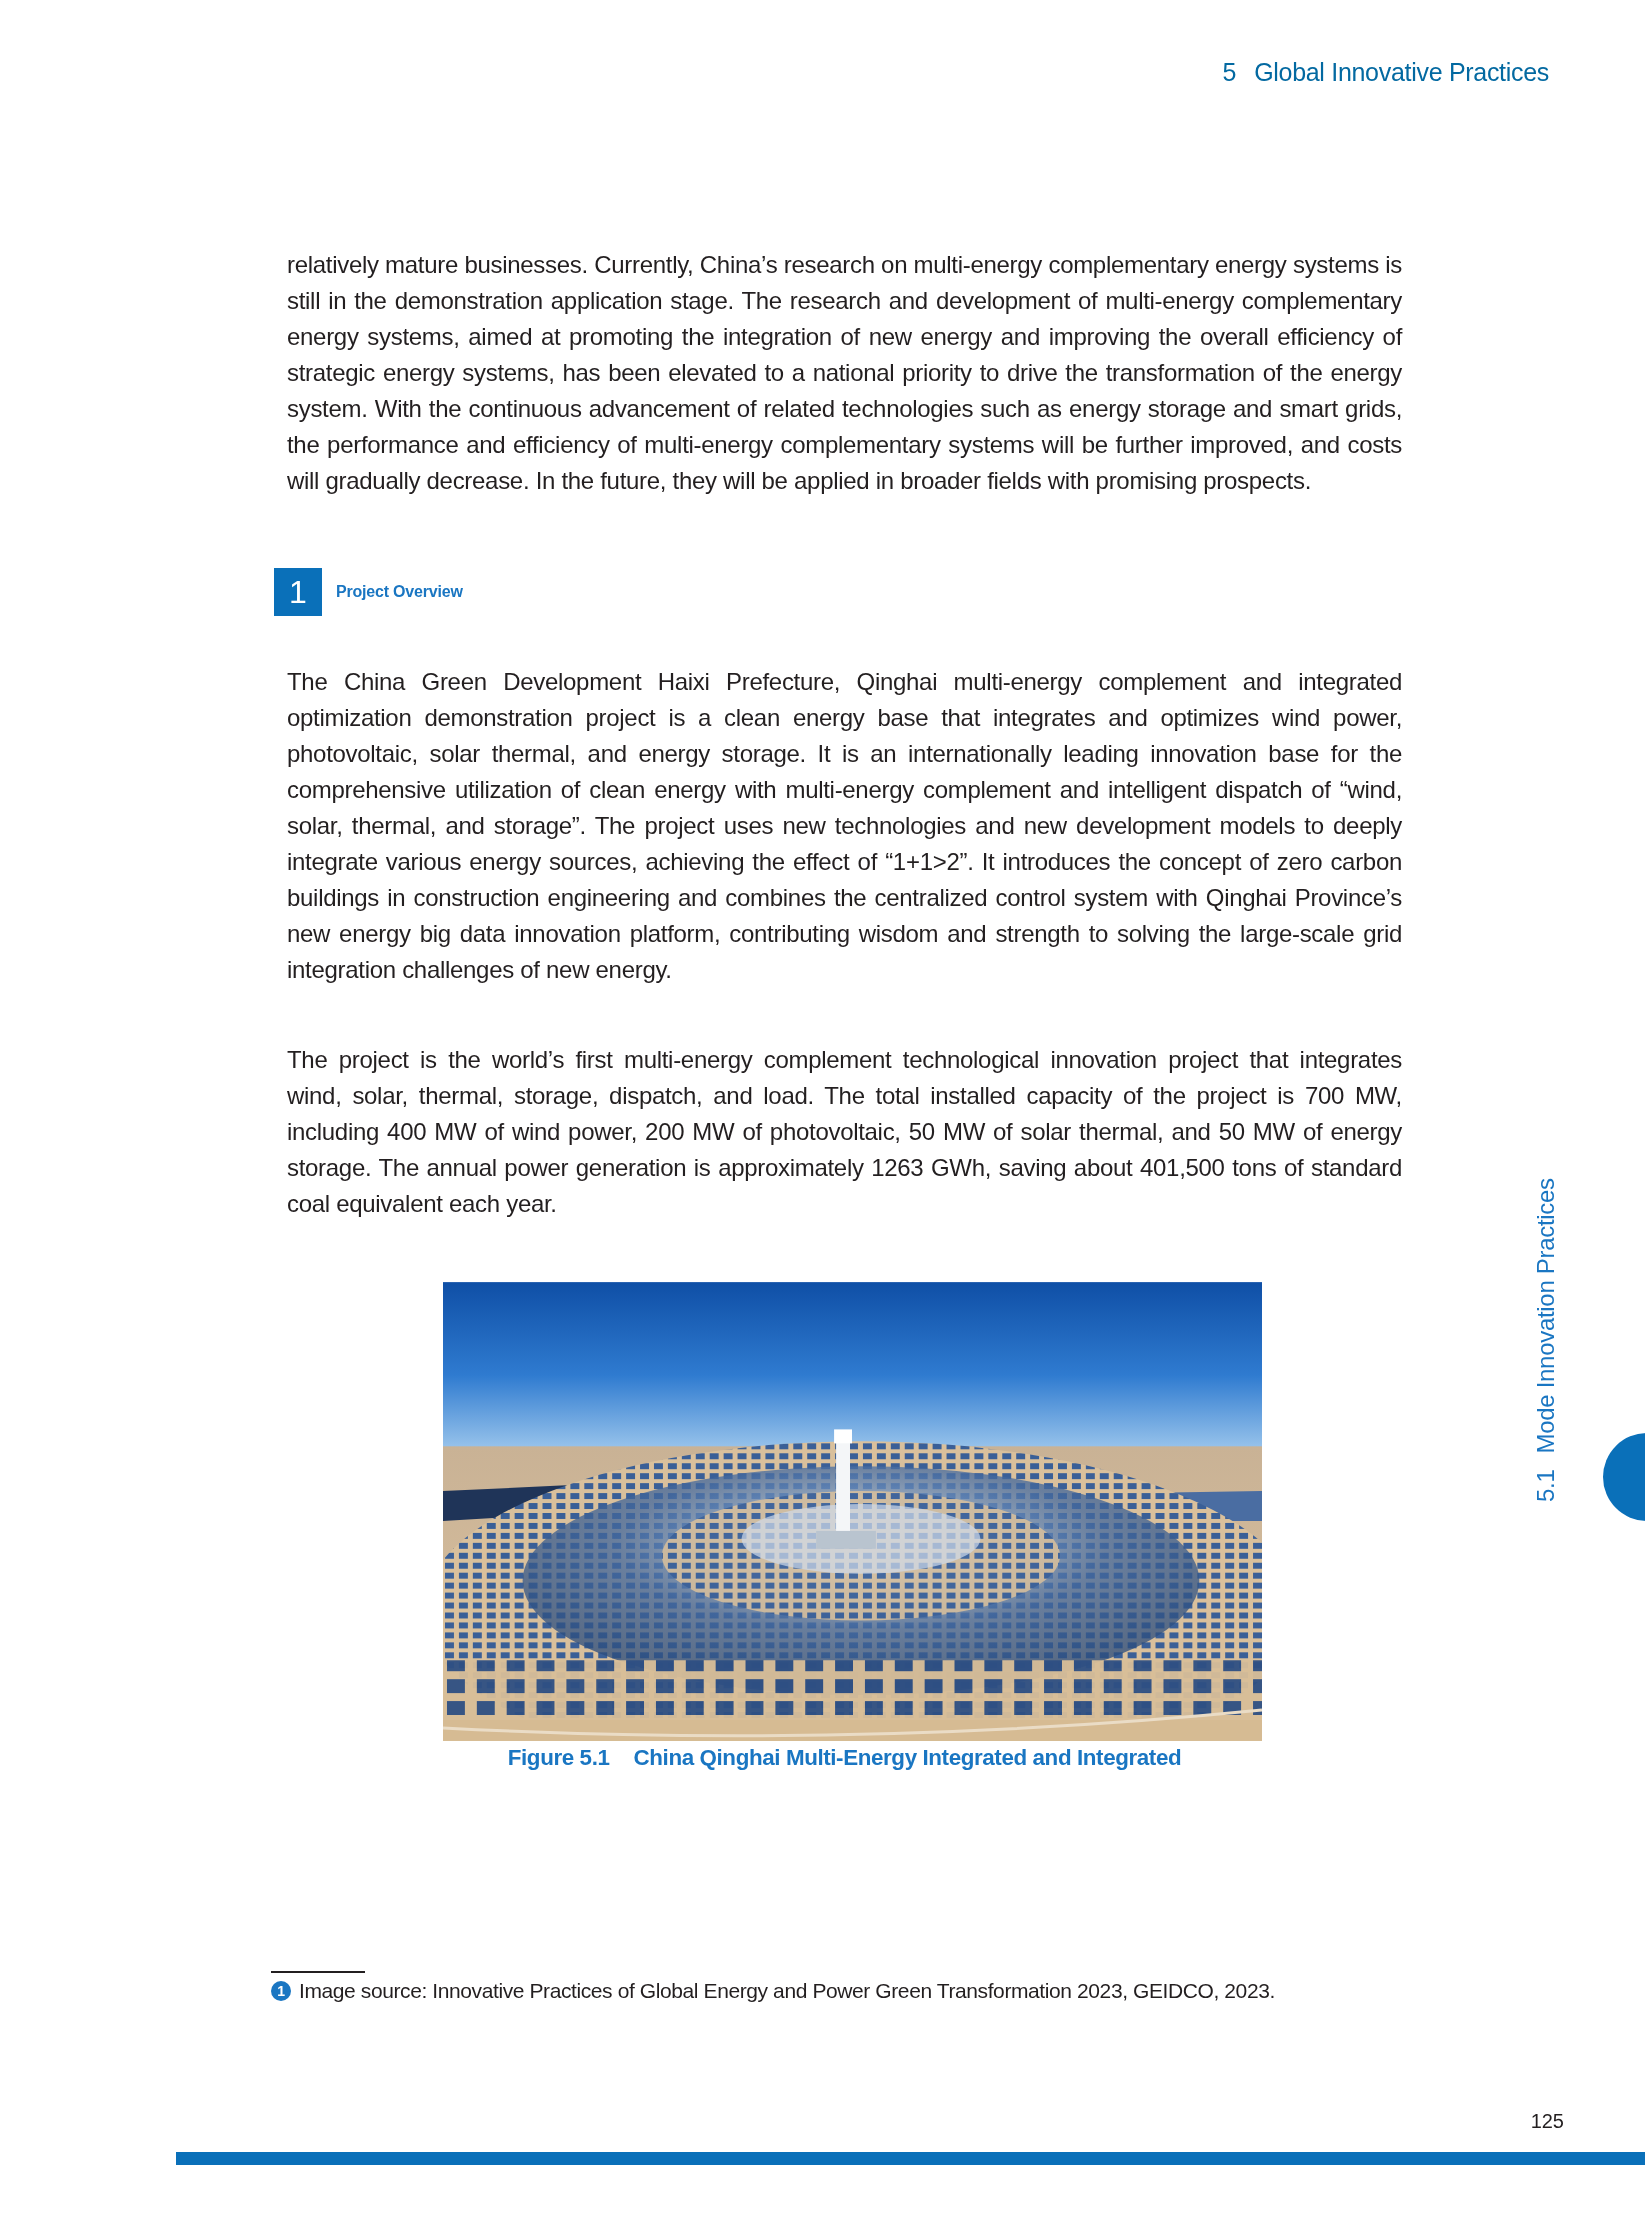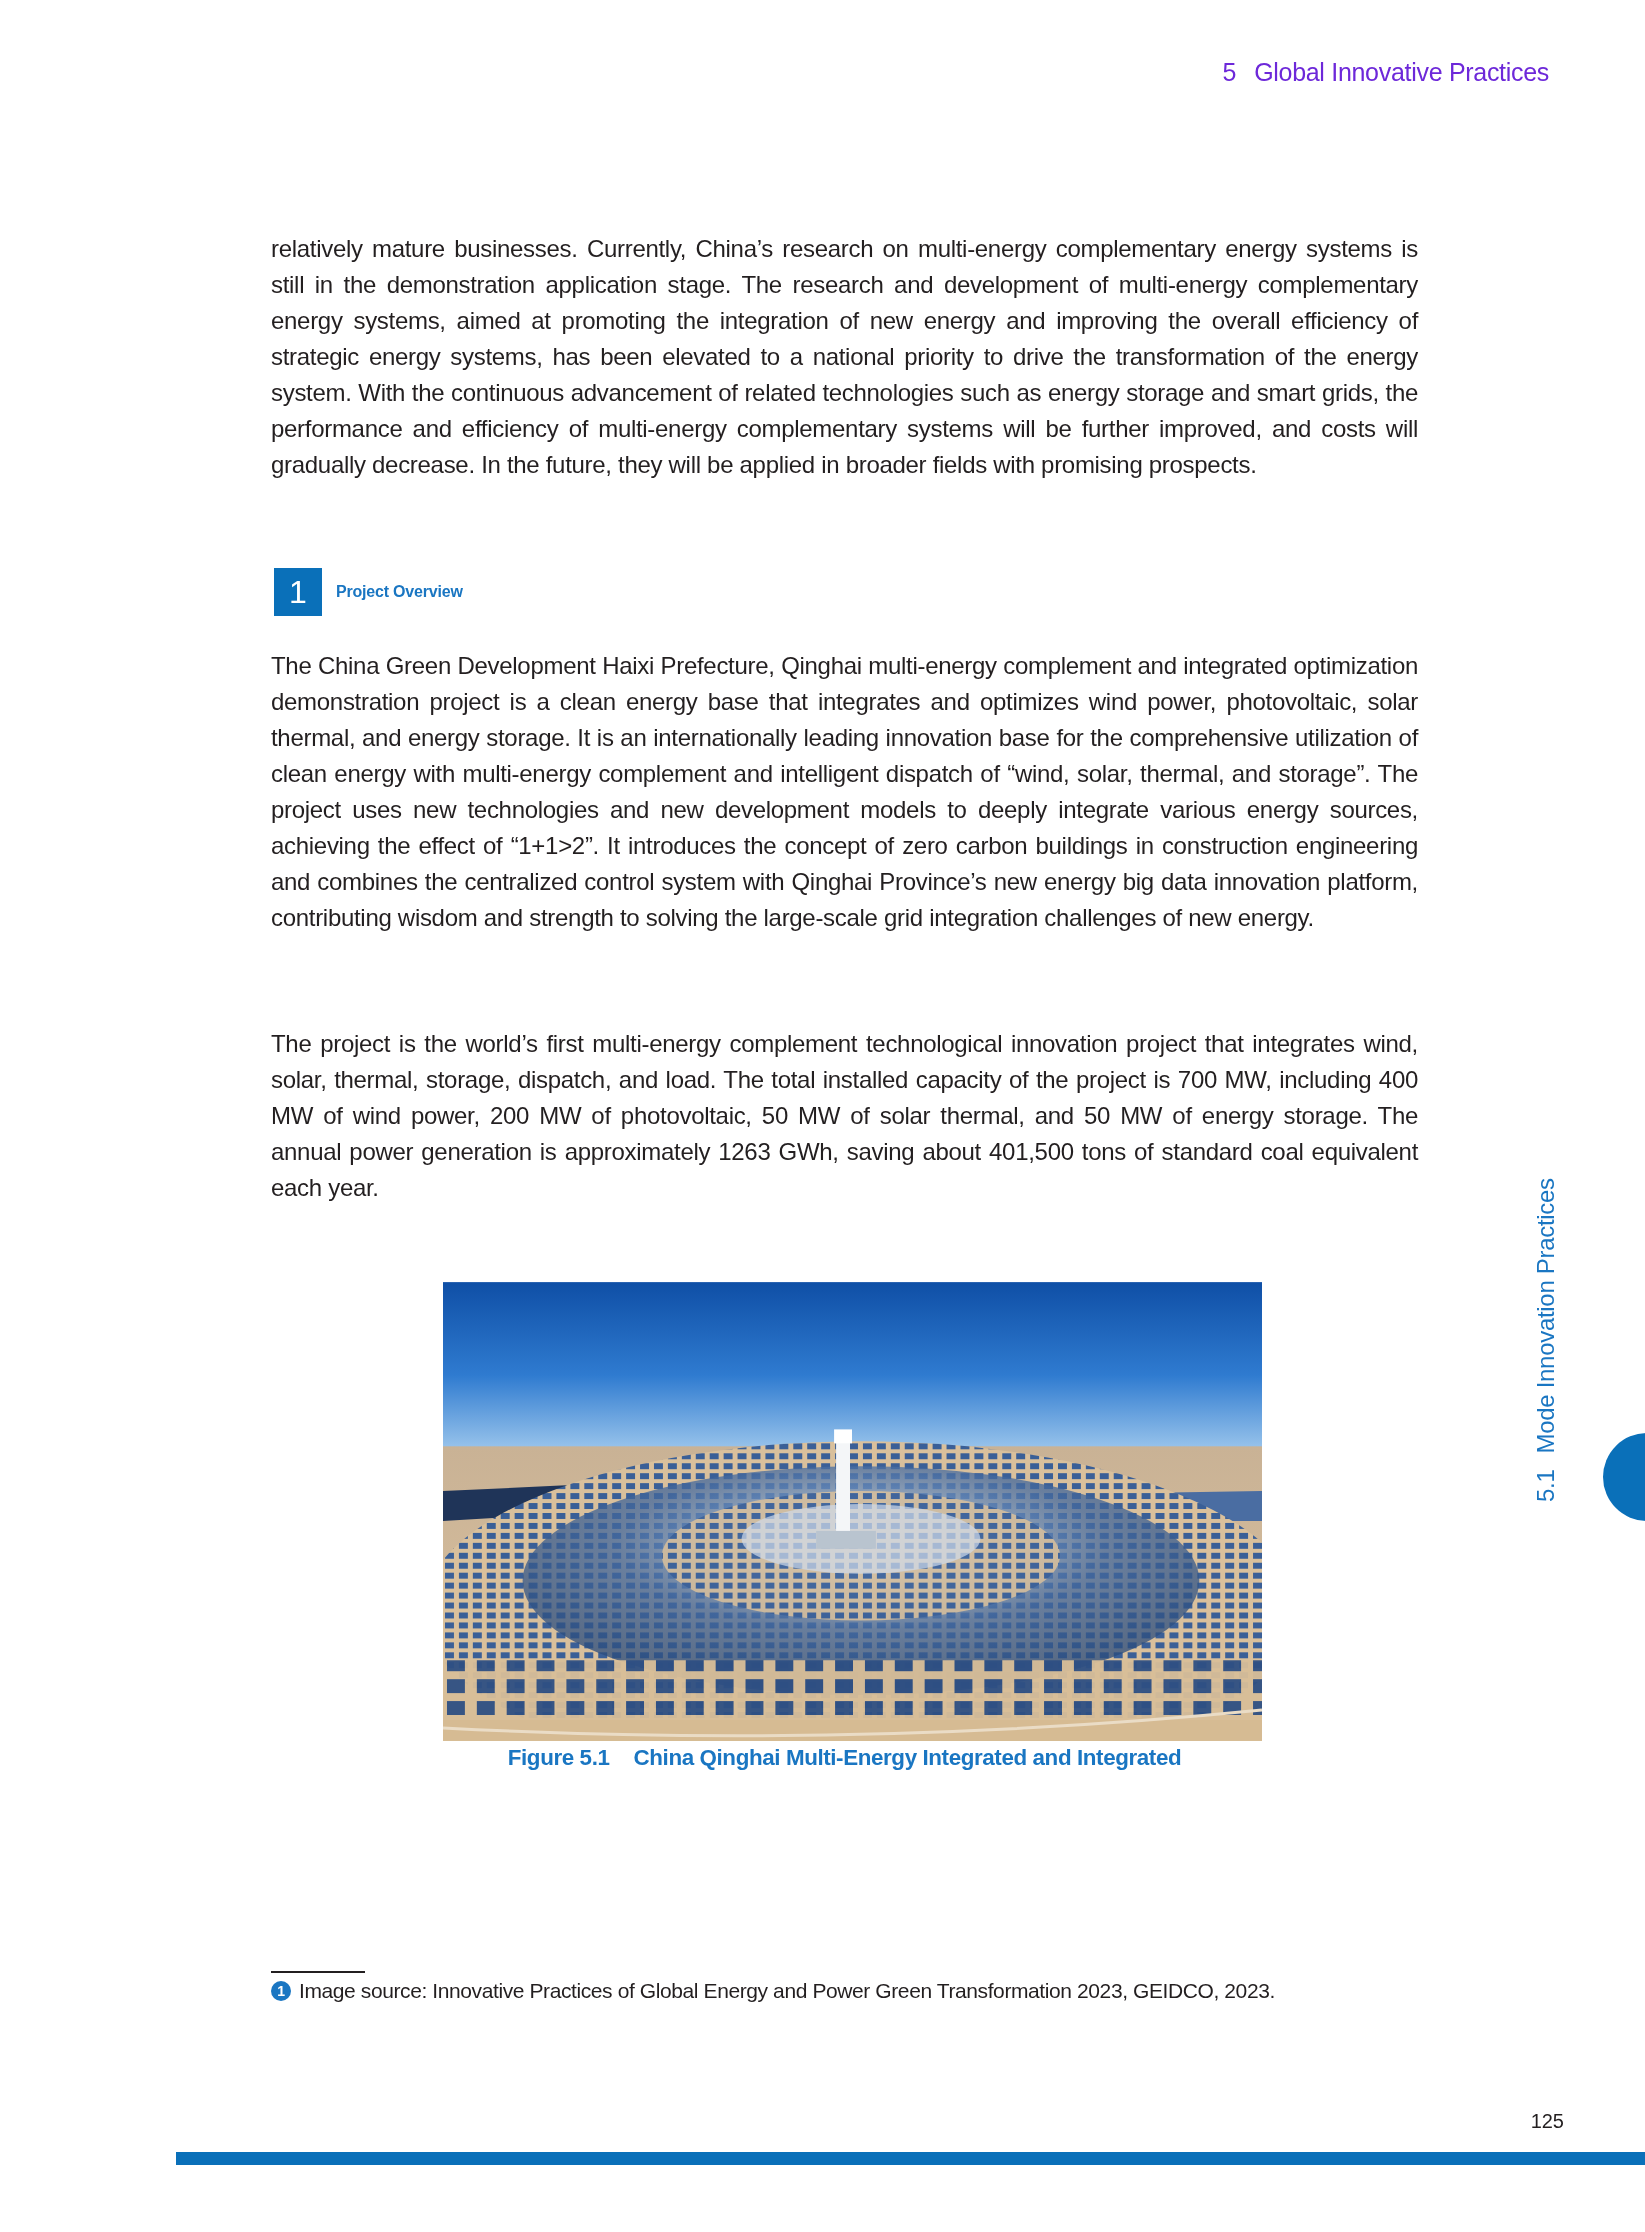--- a/index.html
+++ b/index.html
@@ -13,36 +13,36 @@
       position: relative;
       overflow: hidden;
       font-family: "Liberation Sans", sans-serif;
       color: #231f20;
     }
     .running-header {
       position: absolute;
       top: 58px;
       right: 97px;
       font-size: 25px;
-      color: #6d28d9;
+      color: #0369a1;
       white-space: nowrap;
       letter-spacing: -0.3px;
     }
     .running-header .chap-num { margin-right: 18px; }
 
     .body-col {
       position: absolute;
       left: 271px;
       width: 1147px;
     }
     .para {
       font-size: 24px;
       line-height: 36px;
       text-align: justify;
-      margin: 0;
+      margin: 16px;
       letter-spacing: -0.3px;
       word-spacing: 0px;
     }
     .section-heading {
       position: absolute;
       left: 274px;
       top: 568px;
       height: 48px;
       display: flex;
       align-items: center;

